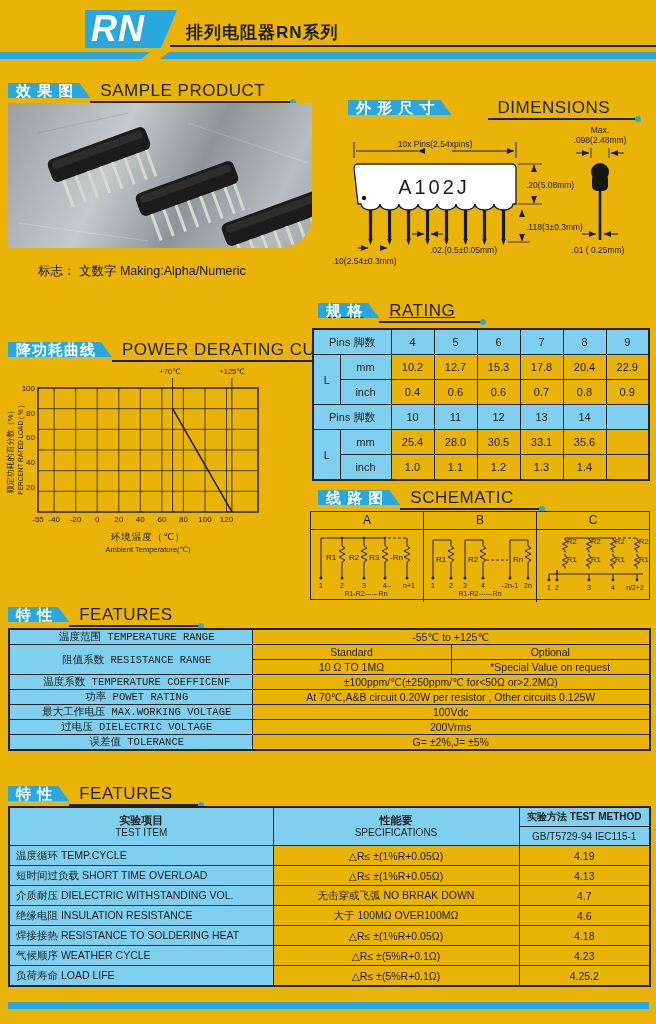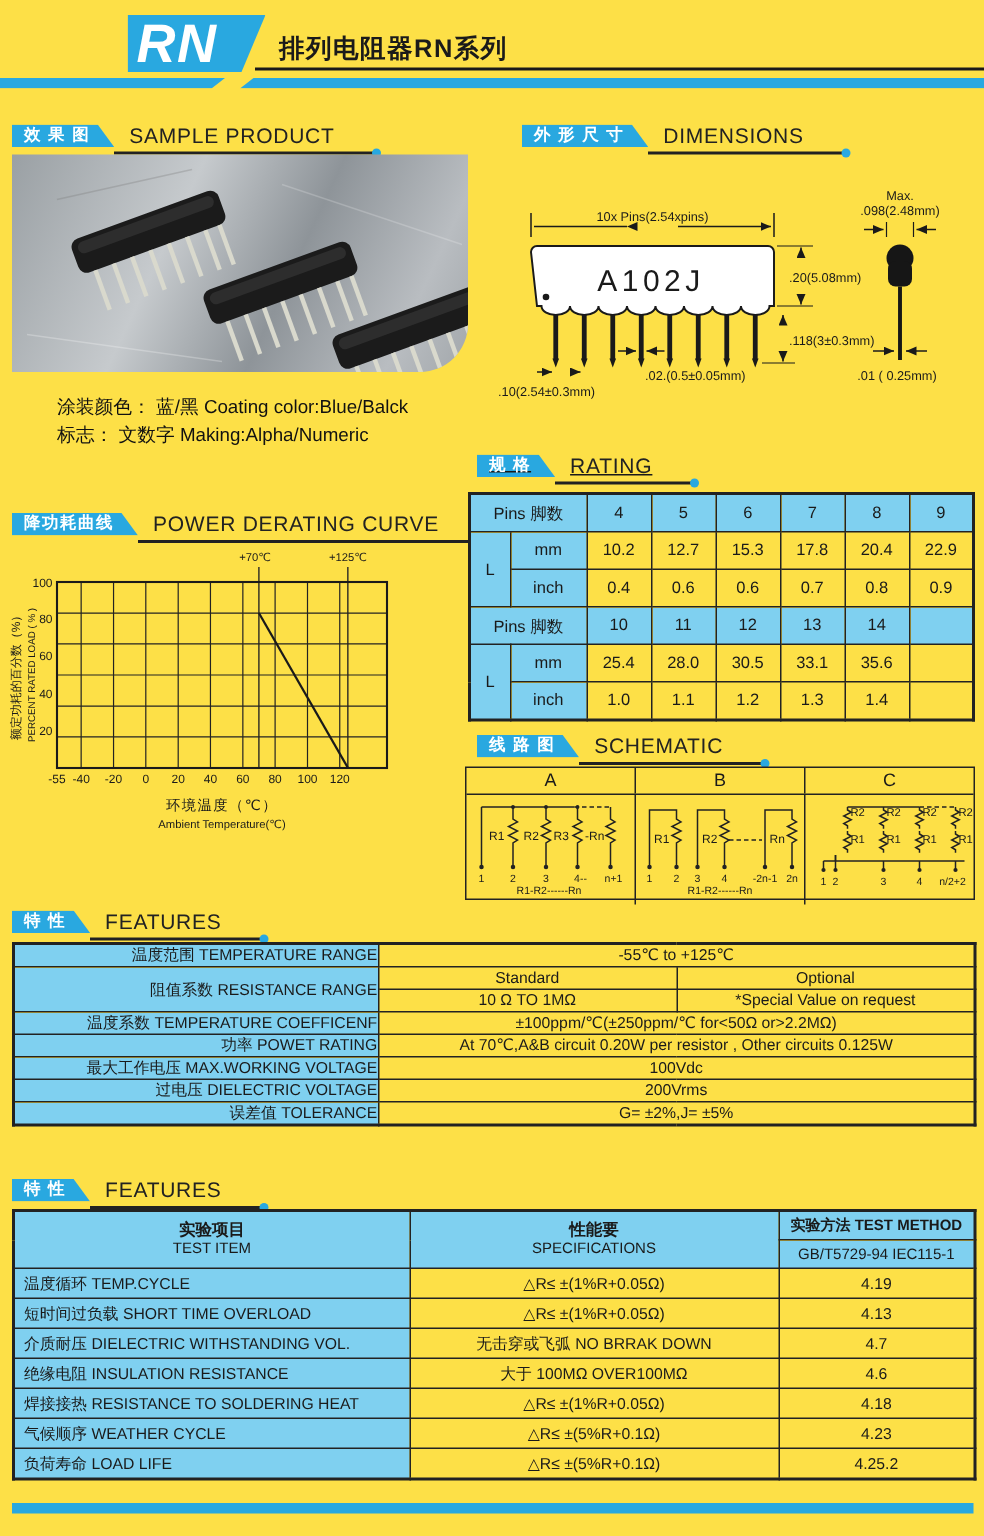--- a/index.html
+++ b/index.html
@@ -1,37 +1,37 @@
 <!DOCTYPE html>
 <html><head>
 <meta charset="utf-8">
 <style>
   html,body{margin:0;padding:0;background:#ffffff;}
-  #page{position:relative;width:656px;height:1024px;background:#fde047;overflow:hidden;
+  #page{position:relative;width:656px;height:1024px;background:#eab308;overflow:hidden;
         font-family:"Liberation Sans","DejaVu Sans",sans-serif;color:#1a1a1a;}
   .abs{position:absolute;}
 
   
   .rn-block{left:85px;top:10px;width:92px;height:38px;background:var(--blue);
             clip-path:polygon(0 0,100% 0,calc(100% - 16px) 100%,0 100%);
             display:flex;align-items:center;justify-content:flex-start;padding-left:6px;box-sizing:border-box;}
   .rn-block span{color:#fff;font-size:36px;font-weight:bold;font-style:italic;letter-spacing:1px;line-height:1;}
   .doc-title{left:186px;top:21px;font-size:17px;font-weight:bold;letter-spacing:1px;}
   .title-rule{left:170px;top:45px;width:486px;height:2px;background:#1a1a1a;}
   .hbar-l{left:0;top:52px;width:150px;height:7px;background:var(--blue);
           clip-path:polygon(0 0,100% 0,calc(100% - 9px) 100%,0 100%);}
   .hbar-r{left:160px;top:52px;width:496px;height:7px;background:var(--blue);
           clip-path:polygon(9px 0,100% 0,100% 100%,0 100%);}
 
   
   .sec{display:flex;align-items:stretch;height:15px;}
-  .sec-zh{background:var(--blue);color:#fff;font-size:11px;font-weight:bold;letter-spacing:1px;
+  .sec-zh{background:var(--blue);color:#fff;font-size:15px;font-weight:bold;letter-spacing:1px;
           padding:1px 16px 1px 8px;line-height:13px;white-space:nowrap;
           clip-path:polygon(0 0,calc(100% - 11px) 0,100% 100%,0 100%);}
-  .sec-en{font-size:14px;color:#222;letter-spacing:.5px;white-space:nowrap;
+  .sec-en{font-size:17px;color:#222;letter-spacing:.5px;white-space:nowrap;
           border-bottom:2px solid #222;padding:1px 28px 17px 10px;position:relative;line-height:13px;}
   .sec-en .dot{position:absolute;right:-3px;bottom:-4px;width:6px;height:6px;border-radius:50%;
                background:var(--blue);}
 
   
   .photo{left:8px;top:103px;width:304px;height:145px;border-bottom-right-radius:32px;overflow:hidden;
          background:linear-gradient(115deg,#9aa0a4 0%,#c6cacd 35%,#8e9499 60%,#b9bdc1 85%,#a2a7ab 100%);}
   .caption{left:38px;top:262px;font-size:12.5px;line-height:19px;color:#111;}
 
   
@@ -39,21 +39,21 @@
   td,th{border:1px solid #222;padding:0;font-weight:normal;text-align:center;overflow:hidden;
         white-space:nowrap;}
   .t-outer{border:2px solid #222;}
   .cellblue{background:var(--lblue);}
 
   .rating-tab{left:312px;top:328px;}
   .rating-tab td{font-size:11px;height:24px;}
 
   .feat-tab{left:8px;top:628px;}
   .feat-tab td{font-size:10.5px;height:14px;}
-  .feat-tab td.lb{text-align:right;padding-left:12px;}
+  .feat-tab td.lb{text-align:center;padding-left:12px;font-family:Liberation Mono, monospace;}
 
   .test-tab{left:8px;top:806px;}
   .test-tab td{font-size:10.5px;height:19px;margin-left:20px;}
   .test-tab td.lb{text-align:left;padding-left:6px;}
   .test-tab .h2{font-size:10px;}
   .hzh{font-size:11px;font-weight:bold;display:block;line-height:13px;}
   .hen{font-size:10px;display:block;line-height:12px;}
 
   .note-line{left:10px;top:757px;font-size:11.5px;color:#111;}
 
@@ -81,21 +81,21 @@
   </div>
   <div class="abs doc-title">排列电阻器RN系列</div>
   <div class="abs title-rule"></div>
   <div class="abs hbar-l"></div>
   <div class="abs hbar-r"></div>
 
   <div class="abs sec" style="left:8px;top:83px;">
     <div class="sec-zh">效 果 图</div>
     <div class="sec-en"><span>SAMPLE PRODUCT</span><i class="dot"></i></div>
   </div>
-  <div class="abs sec" style="left:348px;top:83px;">
+  <div class="abs sec" style="left:348px;top:100px;gap:36px;">
     <div class="sec-zh">外 形 尺 寸</div>
     <div class="sec-en"><span>DIMENSIONS</span><i class="dot"></i></div>
   </div>
   <div class="abs sec" style="left:8px;top:342px;">
     <div class="sec-zh">降功耗曲线</div>
     <div class="sec-en"><span>POWER DERATING CURVE</span><i class="dot"></i></div>
   </div>
   <div class="abs sec" style="left:318px;top:303px;text-decoration:underline;">
     <div class="sec-zh">规 格</div>
     <div class="sec-en"><span>RATING</span><i class="dot"></i></div>
@@ -156,21 +156,20 @@
             <line x1="49" y1="24" x2="49" y2="52"></line>
           <line x1="62" y1="24" x2="62" y2="52"></line>
             <line x1="75" y1="24" x2="75" y2="52"></line>
           <line x1="88" y1="24" x2="88" y2="52"></line>
             <line x1="98" y1="24" x2="98" y2="52"></line>
         </g>
       </g>
     </svg>
   </div>
   <div class="abs caption">
-    <div>涂装颜色： 蓝/黑 Coating color:Blue/Balck</div>
     <div>标志： 文数字 Making:Alpha/Numeric</div>
   </div>
 
   <svg class="abs" style="left:330px;top:122px;" width="326" height="178" viewBox="0 0 326 178">
     <defs>
       <marker id="ah" markerWidth="8" markerHeight="8" refX="7" refY="3" orient="auto">
         <path d="M0,0 L7,3 L0,6 z" fill="#1a1a1a"></path>
       </marker>
     </defs>
 

